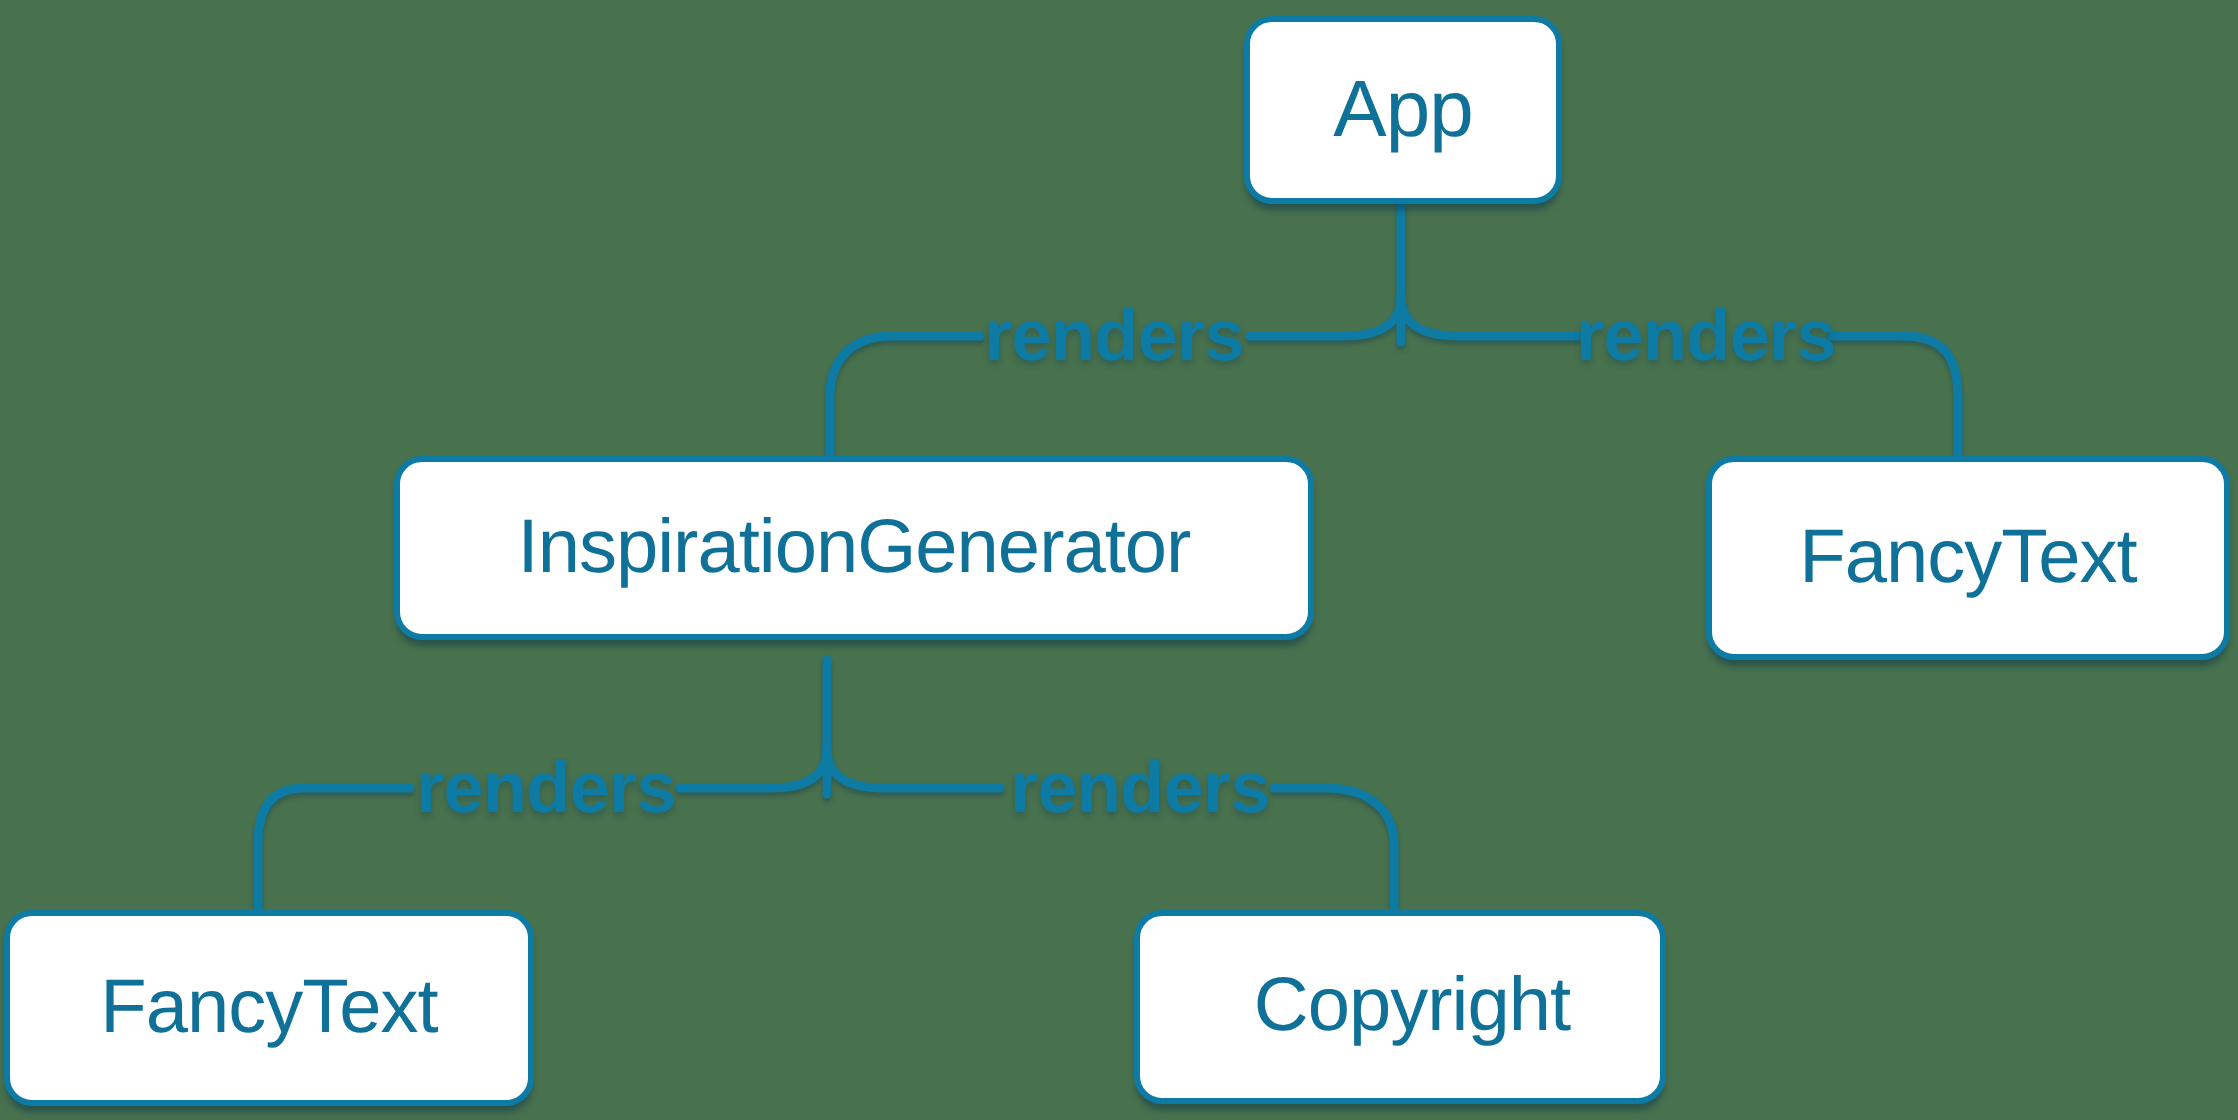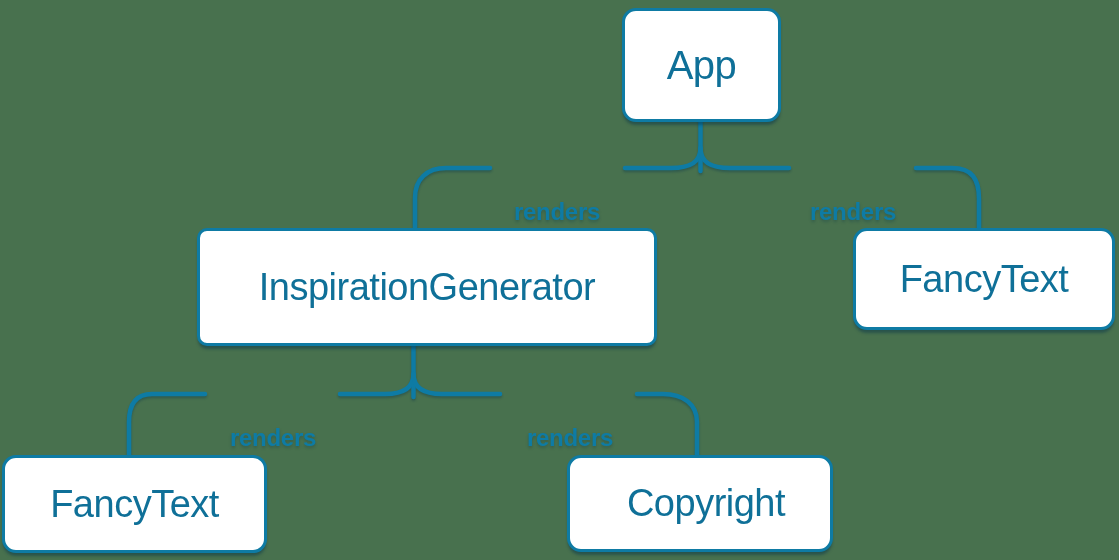--- a/index.html
+++ b/index.html
@@ -56,30 +56,29 @@
     font-size: 38px;
     font-weight: 500;
     letter-spacing: -0.5px;
     white-space: nowrap;
   }
   .node-app .node-label { font-size: 40px; }
   .edge-label {
     position: absolute;
     transform: translate(-50%, -50%);
     color: var(--edge-label);
-    font-size: 24px;
+    font-size: 36px;
     font-weight: 600;
     letter-spacing: -0.3px;
     white-space: nowrap;
     text-shadow: 0 2px 3px rgba(9, 53, 74, 0.3);
-    margin-top: 44px;
   }
   
-  .node-app        { left: 622px; top: 8px;   width: 159px; height: 114px;  }
-  .node-ig         { left: 197px; top: 228px; width: 460px; height: 118px; border-radius: 10px; }
+  .node-app        { left: 622px; top: 8px;   width: 159px; height: 94px;  }
+  .node-ig         { left: 197px; top: 228px; width: 460px; height: 92px; }
   .node-ft-top     { left: 853px; top: 228px; width: 262px; height: 102px; }
   .node-ft-bottom  { left: 2px;   top: 455px; width: 265px; height: 98px;  }
   .node-copyright  { left: 567px; top: 455px; width: 266px; height: 97px; padding-left: 12px;  }
   .edge-label-1 { left: 557px; top: 168px; }
   .edge-label-2 { left: 853px; top: 168px; }
   .edge-label-3 { left: 273px; top: 394px; }
   .edge-label-4 { left: 570px; top: 394px; }
 </style>
 </head>
 <body>

